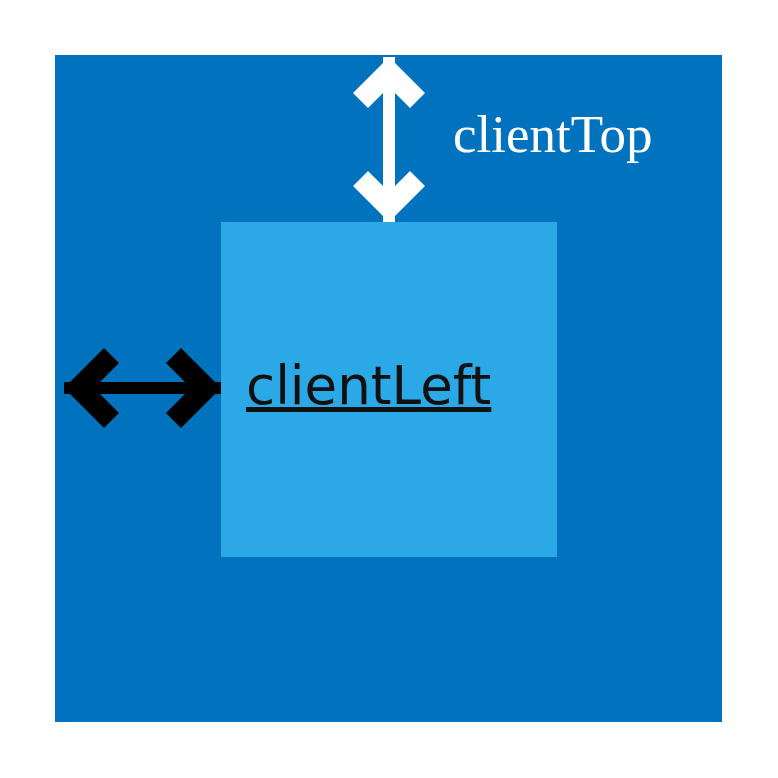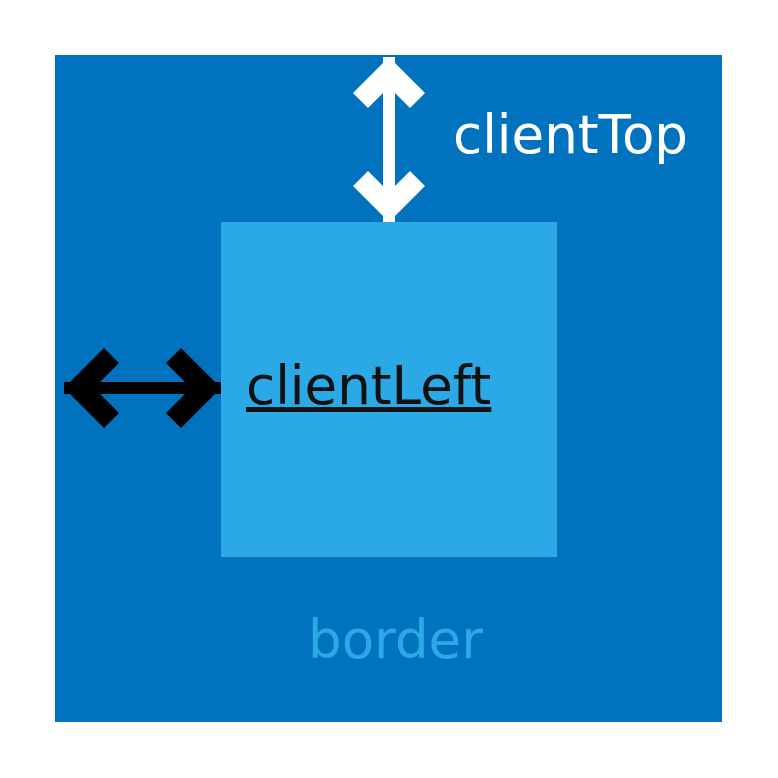--- a/index.html
+++ b/index.html
@@ -56,20 +56,21 @@
     font-weight: 400;
     white-space: nowrap;
     line-height: 1;
   }
 
   #label-client-top {
     left: 453px;
     top: 108px;
     font-size: 53px;
     color: #ffffff;
+    font-family: Liberation Serif, serif;
   }
 
   #label-client-left {
     left: 246px;
     top: 359px;
     font-size: 53px;
     color: #111111;
     text-decoration: underline;
   }
 
@@ -107,15 +108,14 @@
       <path d="M 64 388 L 104 348 L 119 363 L 94 388 L 119 413 L 104 428 Z" fill="#000000"></path>
 
       <path d="M 221 388 L 181 348 L 166 363 L 191 388 L 166 413 L 181 428 Z" fill="#000000"></path>
     </g>
   </svg>
 
   <div class="label" id="label-client-top">clientTop</div>
 
   <div class="label" id="label-client-left">clientLeft</div>
 
-  <div class="label" id="label-border">border</div>
 
 </div>
 
 </body></html>

